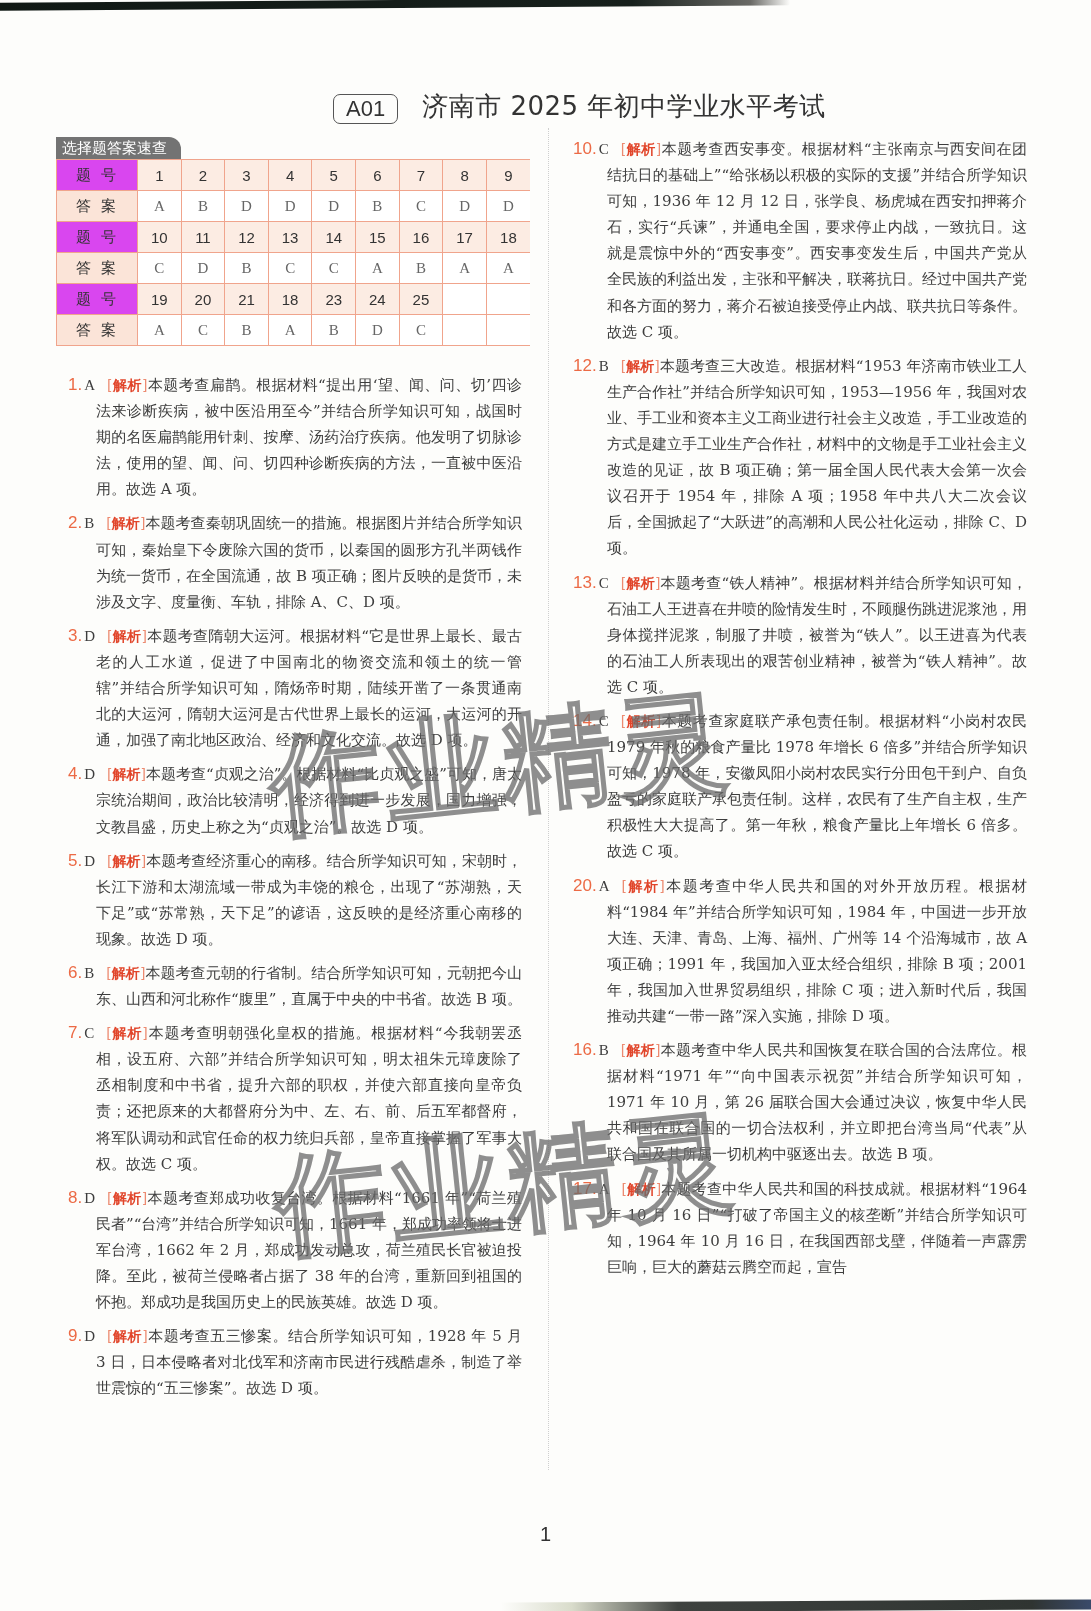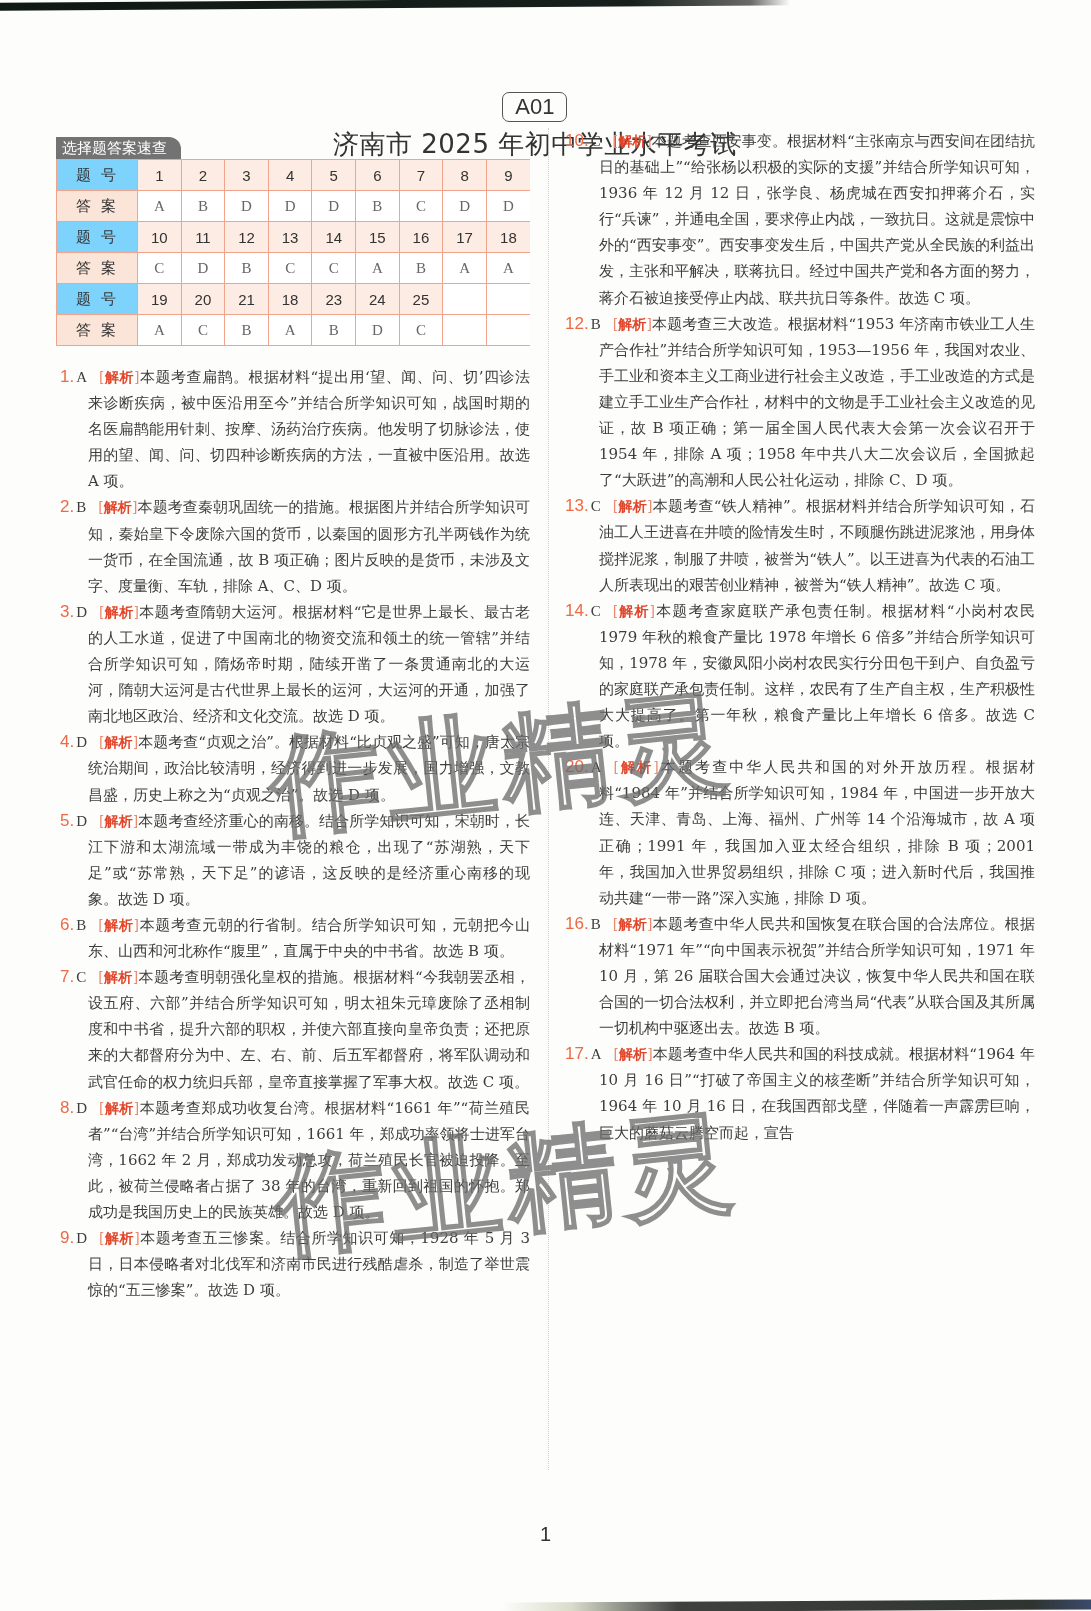--- a/index.html
+++ b/index.html
@@ -14,21 +14,21 @@
     background: linear-gradient(90deg, #101814 0%, #17201c 80%, #6a6a66 95%, rgba(255,255,255,0) 100%);
     transform: skewY(-0.4deg);
   }
   .scan-bottom {
     position: absolute; right: 0; bottom: 0; width: 590px; height: 10px;
     background: linear-gradient(90deg, rgba(255,255,255,0) 0%, #d9dccb 12%, #3e423f 30%, #2f3431 90%, #3a4a6a 100%);
     transform: skewY(-0.3deg);
   }
   .header {
     position: absolute; left: 333px; top: 92px; height: 32px;
-    display: flex; align-items: center; gap: 5px; flex-direction: column;
+    display: flex; align-items: flex-end; gap: 24px;
   }
   .badge {
     border: 1.5px solid #555; border-radius: 7px; padding: 1px 12px;
     font-family: "Liberation Sans", sans-serif; font-size: 22px; color: #333;
     line-height: 26px;
   }
   .title {
     font-family: "DejaVu Sans", sans-serif; font-size: 26px; color: #333;
     letter-spacing: 0.5px;
   }
@@ -45,34 +45,34 @@
   }
   table.ans td {
     border: 1px solid #f0a48c; height: 30px; text-align: center;
     font-size: 15px; padding: 0;
   }
   table.ans td.hdr {
     background: #fbe4d8; font-family: "DejaVu Sans", sans-serif; color: #333;
     letter-spacing: 10px; padding-left: 8px; width: 72px;
   }
   table.ans tr.num td { background: #fcece3; font-family: "Liberation Sans", sans-serif; color: #333; }
-  table.ans tr.num td.hdr { background: #7dd3fc; }
+  table.ans tr.num td.hdr { background: #d946ef; }
   table.ans tr.num td.blank { background: #fff; }
   table.ans tr.val td { background: #fff; font-family: "Liberation Serif", serif; color: #666; margin-left: 8px; }
   table.ans tr.val td.hdr { background: #fbe4d8; font-family: "DejaVu Sans", sans-serif; color: #333; }
   table.ans td.right-open { border-right: none; }
 
   .col { position: absolute; font-size: 15px; line-height: 26.1px; color: #3d3d3d; }
   .col-left { left: 60px; top: 364px; width: 470px; }
   .col-right { left: 565px; top: 128px; width: 470px; }
   .divider {
     position: absolute; left: 548px; top: 128px; height: 1342px;
     border-left: 1.5px dotted #cfcfcf;
   }
-  .item { margin: 0; padding-left: 28px; text-indent: -28px; text-align: justify; }
+  .item { margin: 8px; padding-left: 28px; text-indent: -28px; text-align: justify; }
   .col-right .item { padding-left: 34px; text-indent: -34px; }
   .qnum {
     color: #ec6a45; font-family: "Liberation Sans", sans-serif; font-size: 17px;
   }
   .qans { margin-left: 2px; margin-right: 12px; font-family: "Liberation Serif", serif; }
   .tag { color: #e1452a; font-family: "DejaVu Sans", sans-serif; font-weight: bold; font-size: 14px; }
   .tag .br { color: #ec8a70; font-weight: normal; }
   .page-num {
     position: absolute; left: 540px; top: 1523px; font-family: "Liberation Sans", sans-serif;
     font-size: 20px; color: #333;

